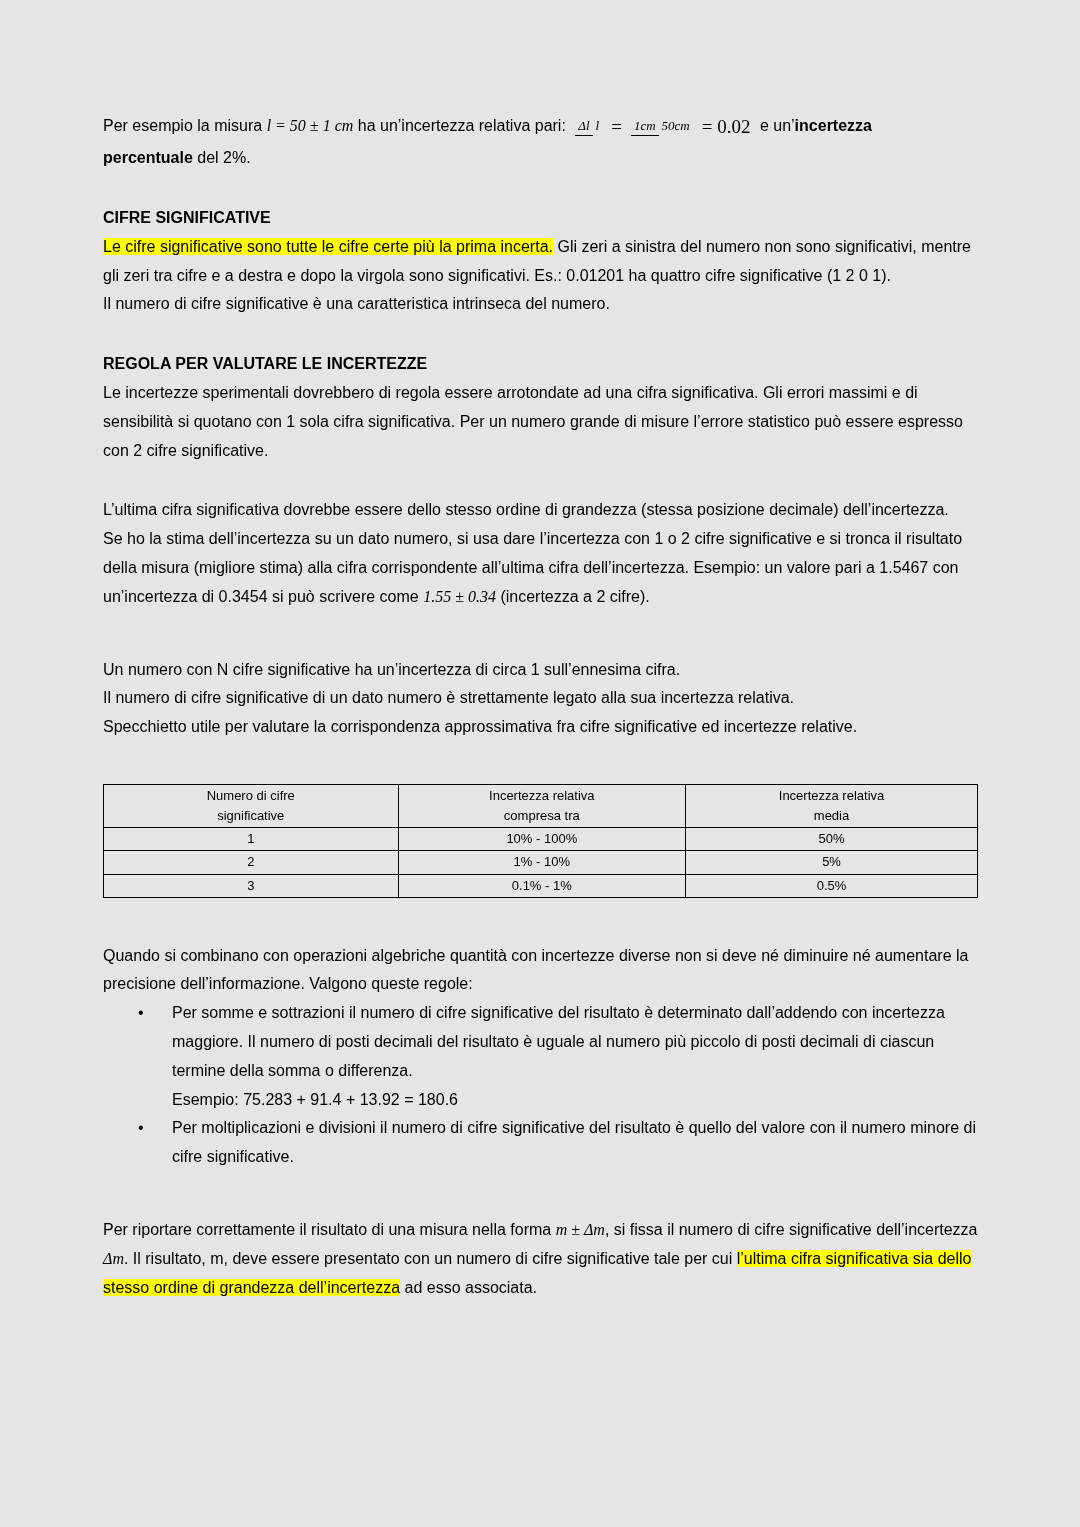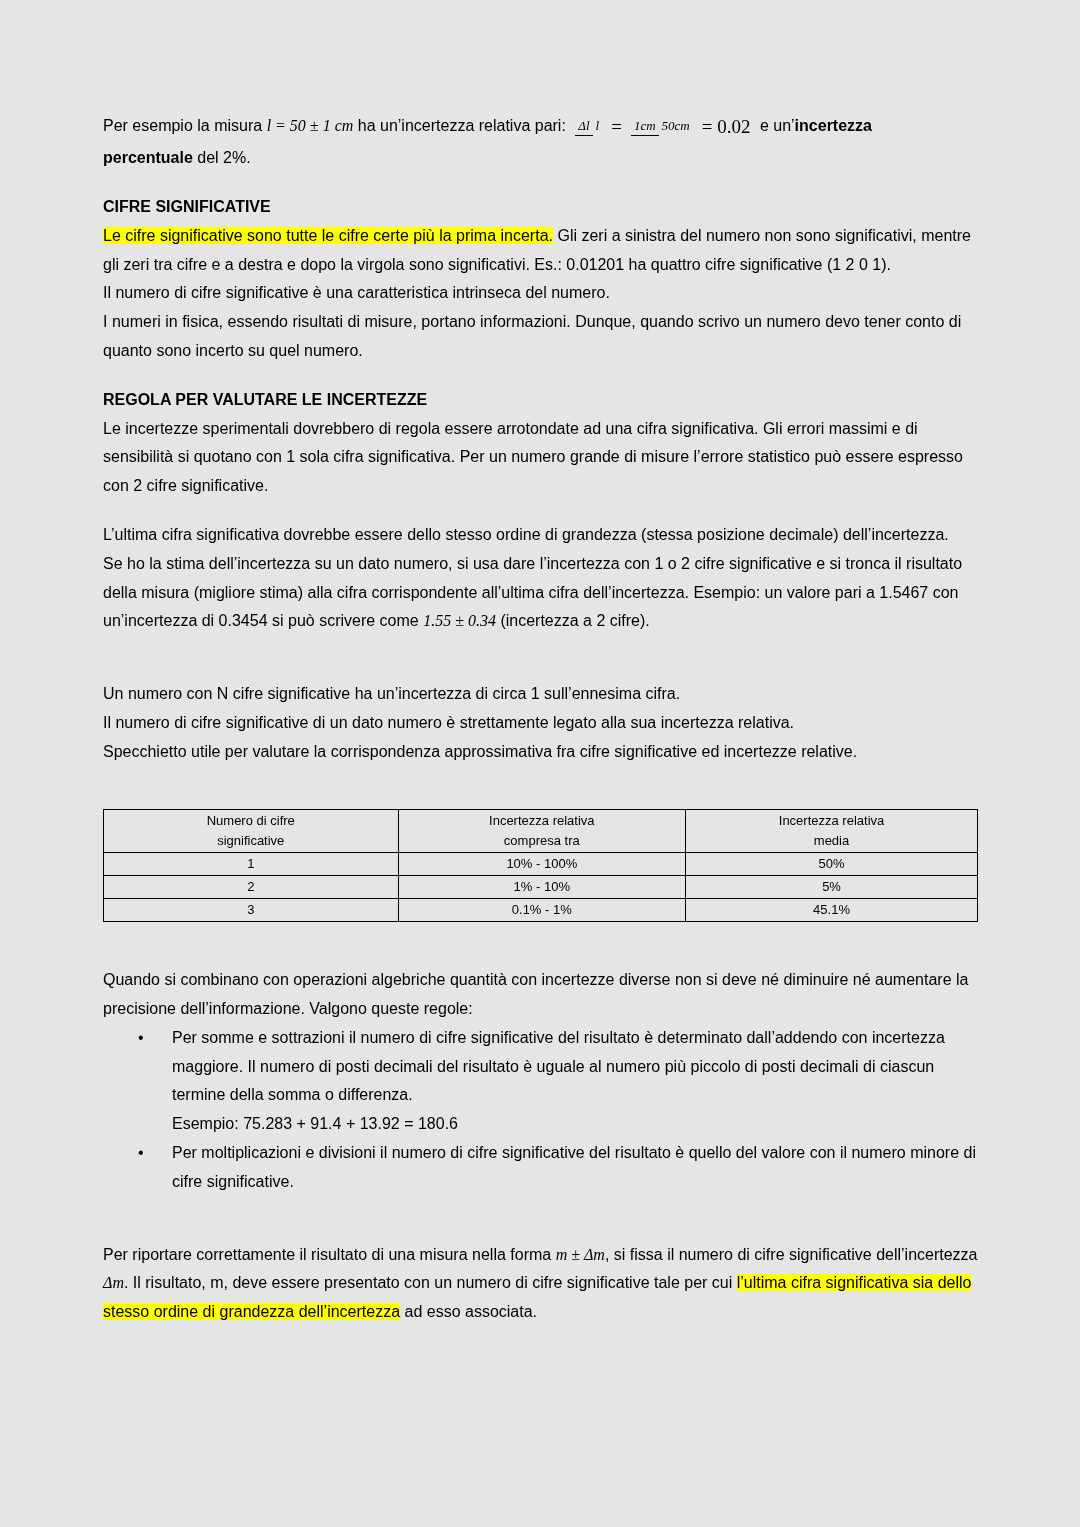--- a/index.html
+++ b/index.html
@@ -7,21 +7,21 @@
   body { color: #000; font-family: "Liberation Sans", sans-serif; }
   .page {
     width: 1080px;
     min-height: 1527px;
     background: #e5e5e5;
     padding: 110px 102px 40px 103px;
     font-size: 16px;
     line-height: 1.8;
   }
   .heading { font-weight: 700; }
-  .block { margin-top: 20px; }
+  .block { margin-top: 31px; }
   .block-lg { margin-top: 44px; }
   .hl { background-color: #ffff00; }
   .math { font-family: "Liberation Serif", serif; font-style: italic; }
   .formula { display: inline-flex; align-items: center; gap: 9px; vertical-align: middle; margin: 0 5px; }
   .frac {
     display: inline-flex; flex-direction: row; align-items: stretch; text-align: center;
     font-family: "Liberation Serif", serif; font-style: italic; font-size: 13px; line-height: 1.3;
   }
   .frac .num { border-bottom: 1.4px solid #000; padding: 0 3px; }
   .frac .den { padding: 0 3px; }
@@ -51,21 +51,20 @@
           <span class="num">1cm</span>
           <span class="den">50cm</span>
         </span>
         <span class="result">= 0.02</span>
       </span><span> e un’</span><b>incertezza</b><br><b>percentuale</b><span> del 2%.</span></div>
 
   <div class="block">
     <div class="heading">CIFRE SIGNIFICATIVE</div>
     <div class="para"><span class="hl">Le cifre significative sono tutte le cifre certe più la prima incerta.</span><span> Gli zeri a sinistra del numero non sono significativi, mentre gli zeri tra cifre e a destra e dopo la virgola sono significativi. Es.: 0.01201 ha quattro cifre significative (1 2 0 1).</span></div>
     <div class="para">Il numero di cifre significative è una caratteristica intrinseca del numero.</div>
-    <div class="para">I numeri in fisica, essendo risultati di misure, portano informazioni. Dunque, quando scrivo un numero devo tener conto di quanto sono incerto su quel numero.</div>
   </div>
 
   <div class="block">
     <div class="heading">REGOLA PER VALUTARE LE INCERTEZZE</div>
     <div class="para">Le incertezze sperimentali dovrebbero di regola essere arrotondate ad una cifra significativa. Gli errori massimi e di sensibilità si quotano con 1 sola cifra significativa. Per un numero grande di misure l’errore statistico può essere espresso con 2 cifre significative.</div>
   </div>
 
   <div class="block">
     <div class="para">L’ultima cifra significativa dovrebbe essere dello stesso ordine di grandezza (stessa posizione decimale) dell’incertezza.</div>
     <div class="para"><span>Se ho la stima dell’incertezza su un dato numero, si usa dare l’incertezza con 1 o 2 cifre significative e si tronca il risultato della misura (migliore stima) alla cifra corrispondente all’ultima cifra dell’incertezza. Esempio: un valore pari a 1.5467 con un’incertezza di 0.3454 si può scrivere come </span><span class="math">1.55 ± 0.34</span><span> (incertezza a 2 cifre).</span></div>
@@ -101,21 +100,21 @@
         <td>50%</td>
       </tr>
       <tr>
         <td>2</td>
         <td>1% - 10%</td>
         <td>5%</td>
       </tr>
       <tr>
         <td>3</td>
         <td>0.1% - 1%</td>
-        <td>45.1%</td>
+        <td>0.5%</td>
       </tr>
     </tbody>
   </table>
 
   <div class="block-lg">
     <div class="para">Quando si combinano con operazioni algebriche quantità con incertezze diverse non si deve né diminuire né aumentare la precisione dell’informazione. Valgono queste regole:</div>
     <div class="bullet-list">
       <div class="bullet-item">
         <span class="bullet">•</span>
         <span class="btext">

